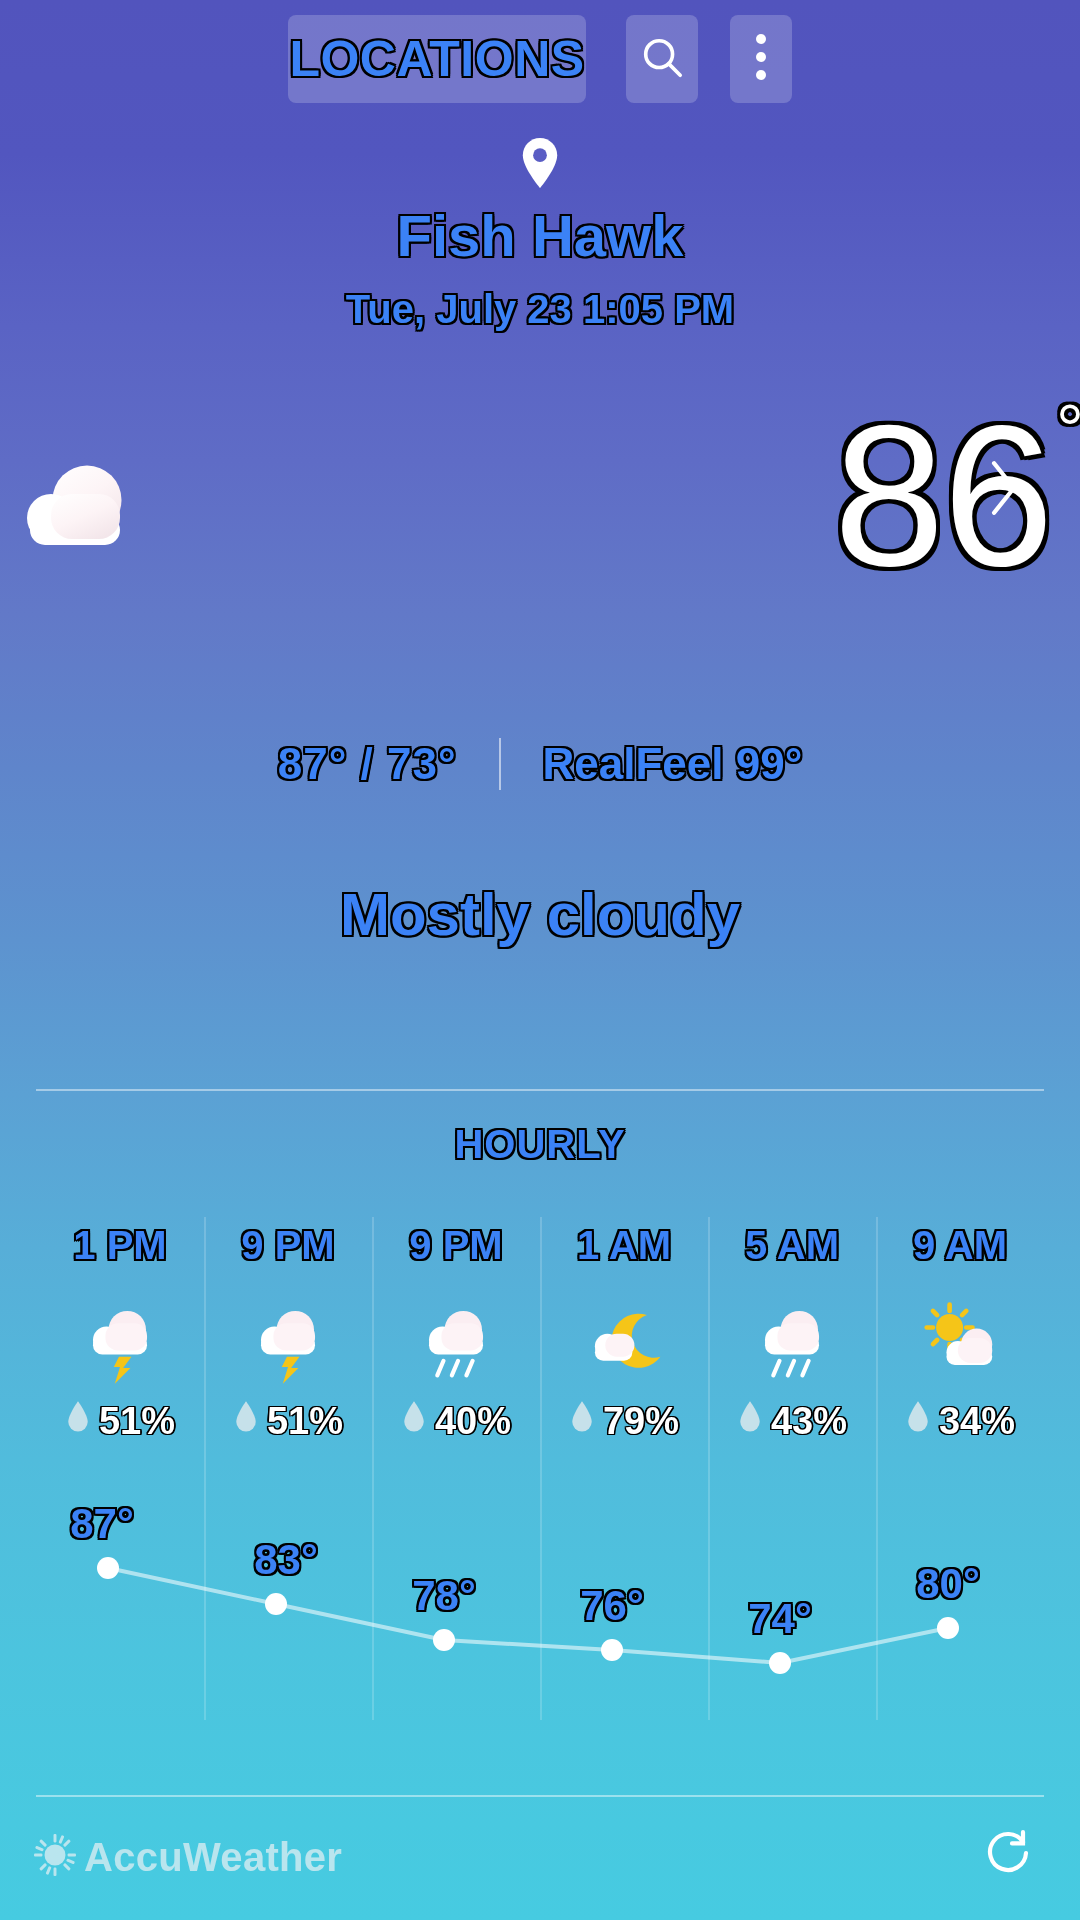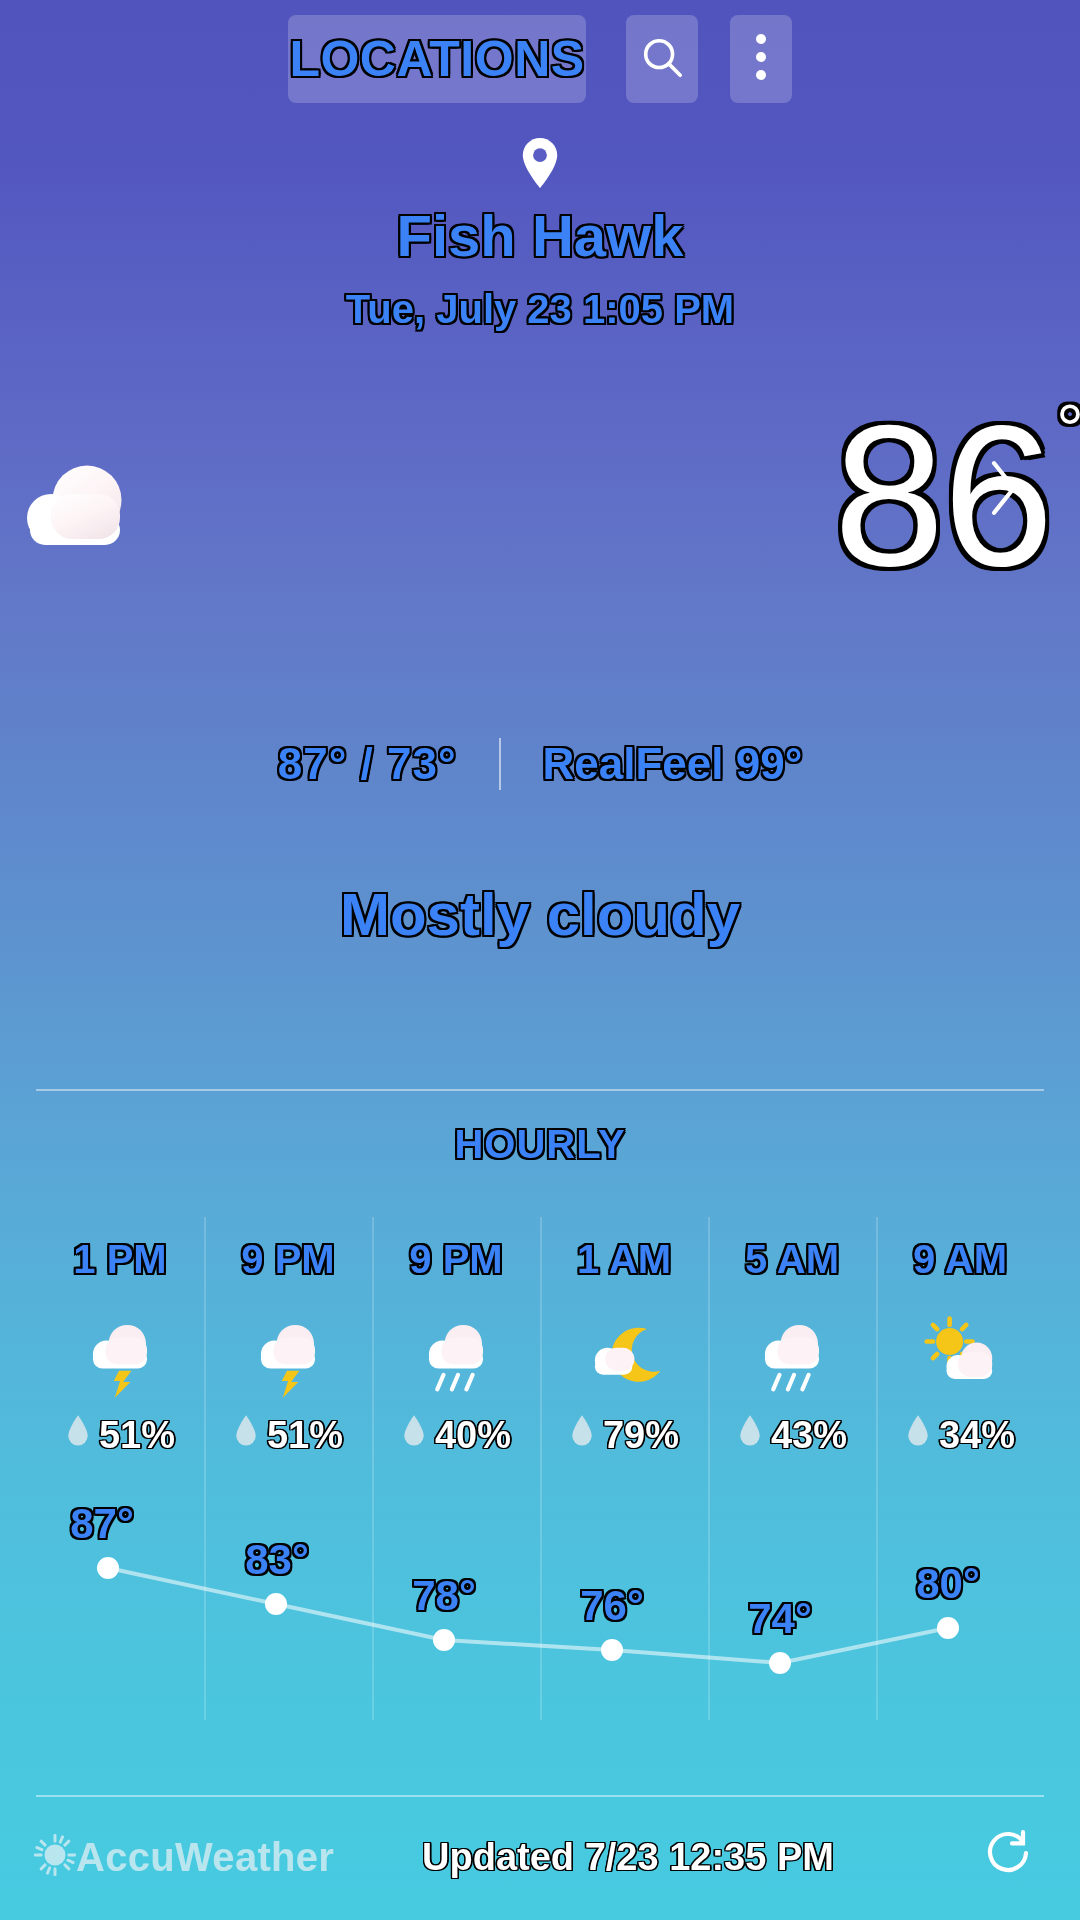--- a/index.html
+++ b/index.html
@@ -132,21 +132,21 @@
     position:absolute; top:1205px; left:36px; width:1008px; height:300px;
     display:flex;
   }
   .hcol {
     flex:1; position:relative; text-align:center;
   }
   .hcol + .hcol::before {
     content:""; position:absolute; left:0; top:12px; bottom:-215px;
     width:2px; background:rgba(255,255,255,0.18);
   }
-  .hour-label { font-size:40px; font-weight:bold; margin-top:32px; }
+  .hour-label { font-size:40px; font-weight:bold; margin-top:18px; }
   .hour-icon { height:104px; margin-top:20px; position:relative; }
   .precip-row {
     display:flex; justify-content:center; gap:8px;
     margin-top:8px; font-size:38px; font-weight:bold;
   }
 
   
   .chart {
     position:absolute; top:1500px; left:36px; width:1008px; height:240px;
   }
@@ -161,21 +161,21 @@
     position:absolute; top:1795px; left:36px; width:1008px; height:2px;
     background:rgba(255,255,255,0.45);
   }
 
   
   .footer {
     position:absolute; bottom:0; left:0; width:1080px; height:126px;
     display:flex; align-items:center;
   }
   .brand {
-    display:flex; align-items:center; gap:0; margin-left:34px;
+    display:flex; align-items:center; gap:8px; margin-left:34px;
   }
   .brand-text {
     font-size:40px; font-weight:bold; color:#b9e5ee; letter-spacing:0.3px;
   }
   .updated {
     position:absolute; left:50%; transform:translateX(-50%);
     margin-left:88px;
     font-size:38px; font-weight:bold; white-space:nowrap;
   }
   .refresh { position:absolute; right:42px; }
@@ -410,21 +410,21 @@
   <svg width="1008" height="240" viewBox="0 0 1008 240">
     <polyline points="72,68 240,104 408,140 576,150 744,163 912,128" fill="none" stroke="#ffffff" stroke-opacity="0.55" stroke-width="4"></polyline>
     <circle cx="72" cy="68" r="11" fill="#ffffff"></circle>
     <circle cx="240" cy="104" r="11" fill="#ffffff"></circle>
     <circle cx="408" cy="140" r="11" fill="#ffffff"></circle>
     <circle cx="576" cy="150" r="11" fill="#ffffff"></circle>
     <circle cx="744" cy="163" r="11" fill="#ffffff"></circle>
     <circle cx="912" cy="128" r="11" fill="#ffffff"></circle>
   </svg>
   <div class="tlabel ol" style="left:66px;  top:0px;">87°</div>
-  <div class="tlabel ol" style="left:241px; top:36px;">83°</div>
+  <div class="tlabel ol" style="left:250px; top:36px;">83°</div>
   <div class="tlabel ol" style="left:408px; top:72px;">78°</div>
   <div class="tlabel ol" style="left:576px; top:82px;">76°</div>
   <div class="tlabel ol" style="left:744px; top:95px;">74°</div>
   <div class="tlabel ol" style="left:912px; top:60px;">80°</div>
 </div>
 
 <div class="hr-bottom"></div>
 
 <div class="footer">
   <div class="brand">
@@ -445,21 +445,20 @@
             <rect x="18.6" y="32" width="2.8" height="8" rx="1" transform="rotate(22.5 20 20)"></rect>
             <rect x="0" y="18.6" width="8" height="2.8" rx="1" transform="rotate(22.5 20 20)"></rect>
             <rect x="32" y="18.6" width="8" height="2.8" rx="1" transform="rotate(22.5 20 20)"></rect>
           </g>
         </g>
       </svg>
     </span>
     <span class="brand-text">AccuWeather</span>
   </div>
 
-  <span class="updated ol-thin">Updated  7/23  12:35 PM</span>
 
   <span class="refresh">
     <span>
       <svg width="56" height="56" viewBox="0 0 28 28" fill="none" stroke="#ffffff" stroke-width="2.1" stroke-linecap="round">
         <path d="M20.5 7.5 A9 9 0 1 0 22 13"></path>
         <polyline points="20.5,2.6 20.5,8.2 15,8.2" fill="none"></polyline>
       </svg>
     </span>
   </span>
 </div>

